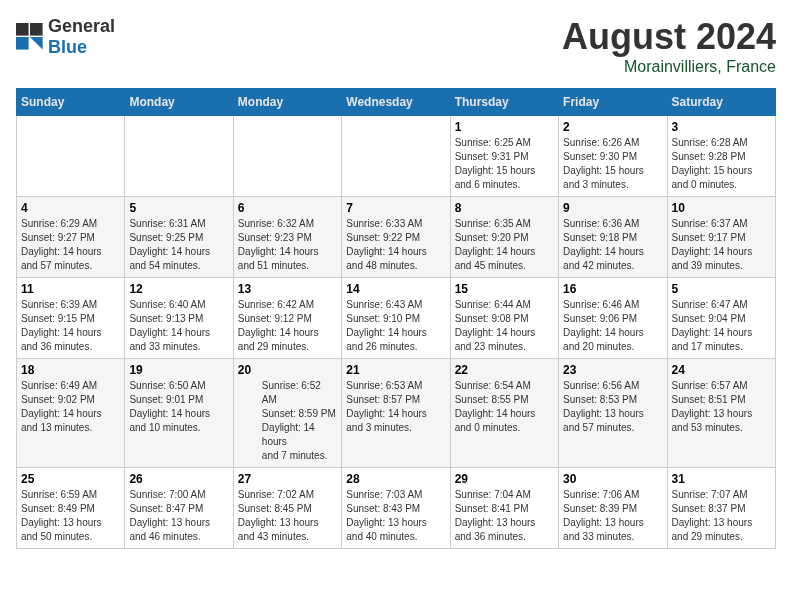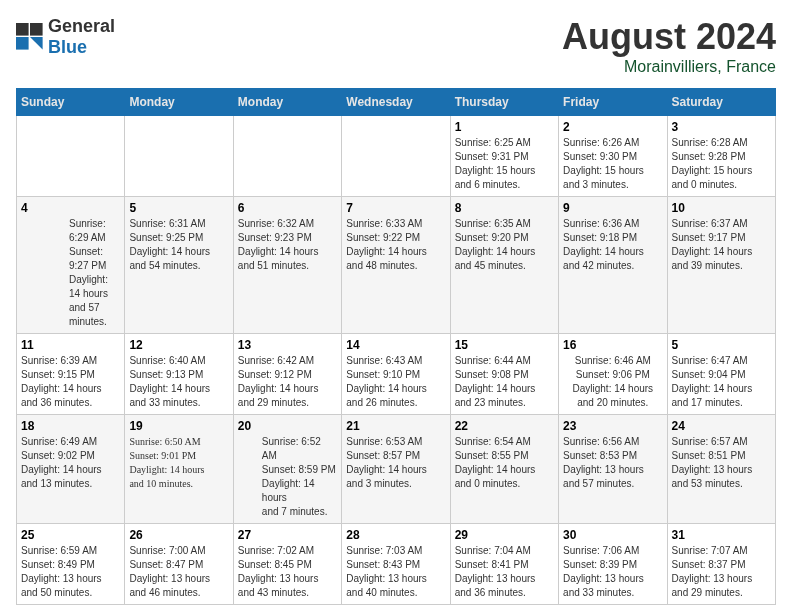--- a/index.html
+++ b/index.html
@@ -144,21 +144,21 @@
           <span class="day-number">3</span>
           <div class="day-info" style="white-space: pre-line;">Sunrise: 6:28 AM
 Sunset: 9:28 PM
 Daylight: 15 hours
 and 0 minutes.</div>
         </td>
       </tr>
       <tr>
         <td>
           <span class="day-number">4</span>
-          <div class="day-info" style="white-space: pre-line; margin-left: 48px;">Sunrise: 6:29 AM
+          <div class="day-info" style="white-space: pre-line;">Sunrise: 6:29 AM
 Sunset: 9:27 PM
 Daylight: 14 hours
 and 57 minutes.</div>
         </td>
         <td>
           <span class="day-number">5</span>
           <div class="day-info" style="white-space: pre-line;">Sunrise: 6:31 AM
 Sunset: 9:25 PM
 Daylight: 14 hours
 and 54 minutes.</div>
@@ -230,21 +230,21 @@
         </td>
         <td>
           <span class="day-number">15</span>
           <div class="day-info" style="white-space: pre-line;">Sunrise: 6:44 AM
 Sunset: 9:08 PM
 Daylight: 14 hours
 and 23 minutes.</div>
         </td>
         <td>
           <span class="day-number">16</span>
-          <div class="day-info" style="white-space: pre-line; text-align: center;">Sunrise: 6:46 AM
+          <div class="day-info" style="white-space: pre-line;">Sunrise: 6:46 AM
 Sunset: 9:06 PM
 Daylight: 14 hours
 and 20 minutes.</div>
         </td>
         <td>
           <span class="day-number">5</span>
           <div class="day-info" style="white-space: pre-line;">Sunrise: 6:47 AM
 Sunset: 9:04 PM
 Daylight: 14 hours
 and 17 minutes.</div>
@@ -253,21 +253,21 @@
       <tr>
         <td>
           <span class="day-number">18</span>
           <div class="day-info" style="white-space: pre-line;">Sunrise: 6:49 AM
 Sunset: 9:02 PM
 Daylight: 14 hours
 and 13 minutes.</div>
         </td>
         <td>
           <span class="day-number">19</span>
-          <div class="day-info" style="white-space: pre-line; font-family: Liberation Serif, serif;">Sunrise: 6:50 AM
+          <div class="day-info" style="white-space: pre-line;">Sunrise: 6:50 AM
 Sunset: 9:01 PM
 Daylight: 14 hours
 and 10 minutes.</div>
         </td>
         <td>
           <span class="day-number">20</span>
           <div class="day-info" style="white-space: pre-line; margin-left: 24px;">Sunrise: 6:52 AM
 Sunset: 8:59 PM
 Daylight: 14 hours
 and 7 minutes.</div>

